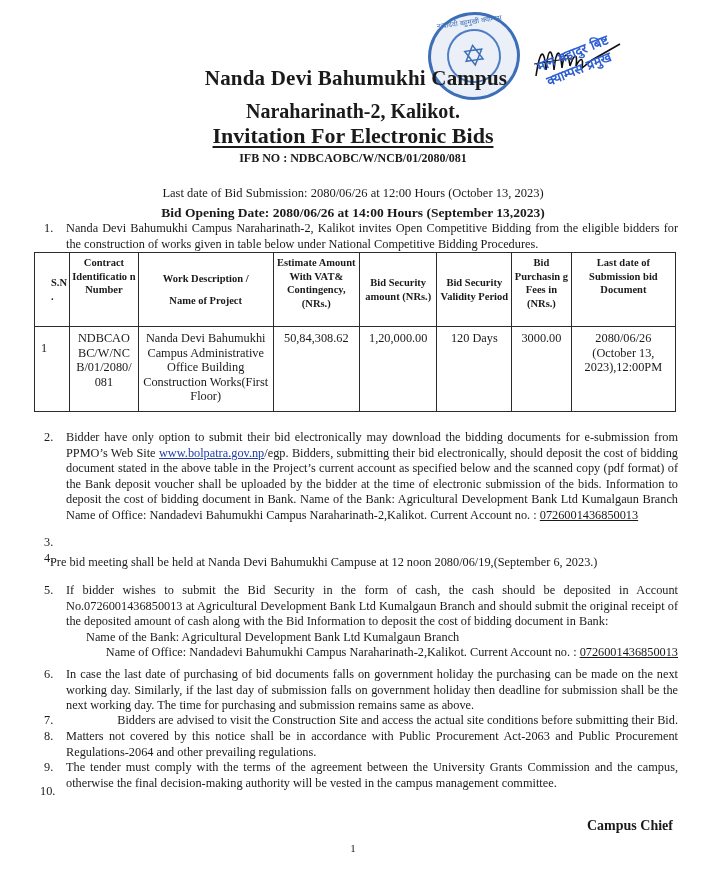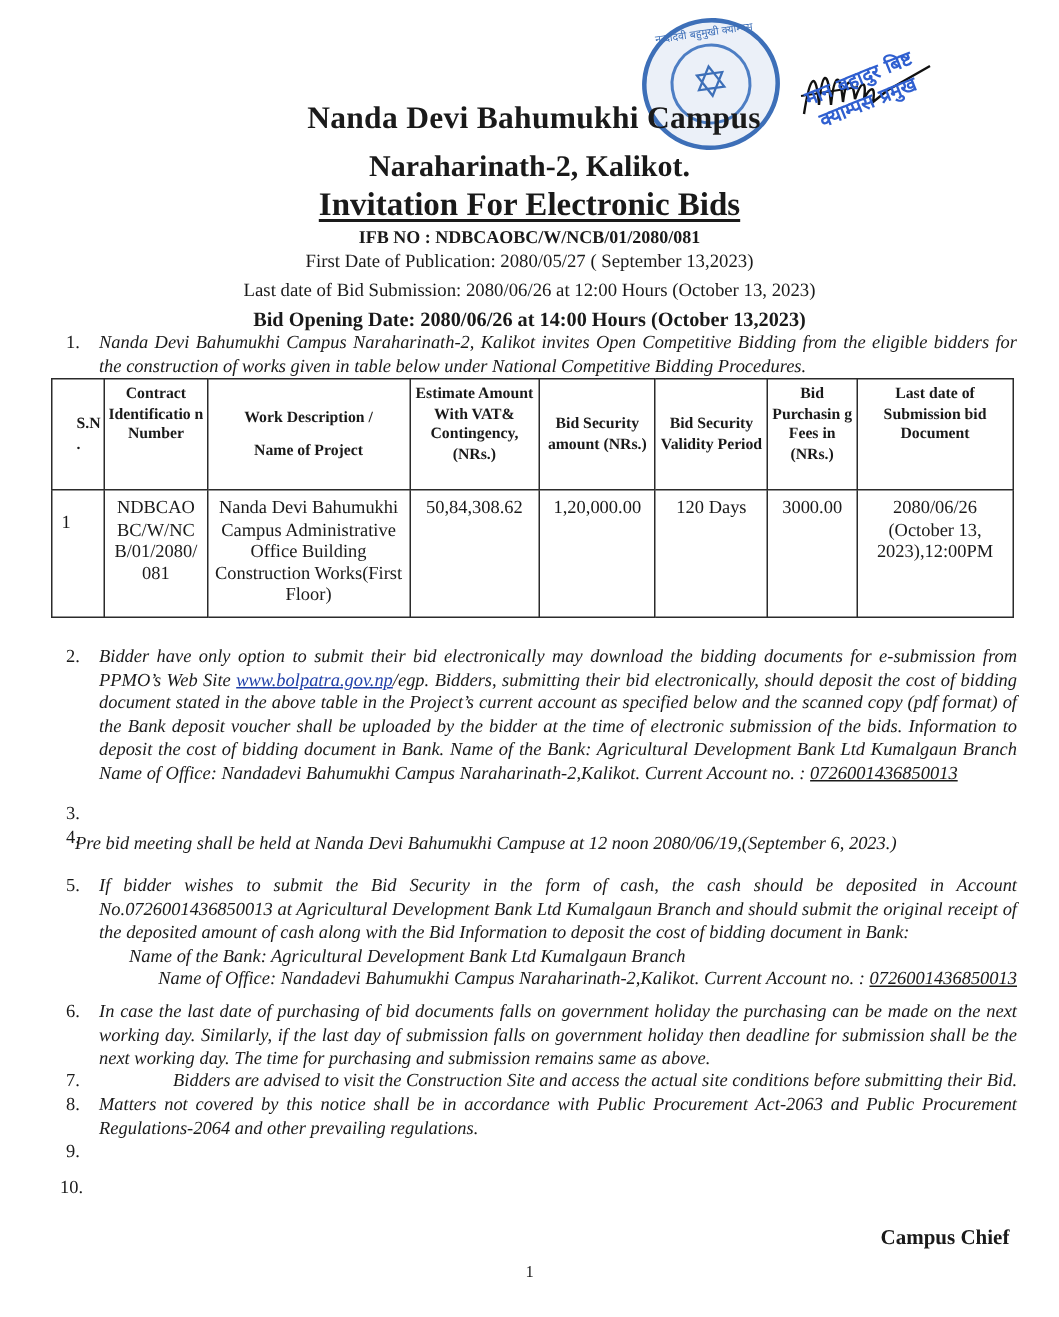--- a/index.html
+++ b/index.html
@@ -25,21 +25,21 @@
     border: 2px solid #4d7ec4; }
   .stamp-star { position: absolute; left: 0; top: 10px; width: 100%; text-align: center; font-size: 30px; color: #3d6fb8; line-height: 30px; }
   .stamp-text { position: absolute; left: 0; top: 2px; width: 100%; text-align: center; font-size: 7px; color: #3d6fb8; font-family: "DejaVu Sans", sans-serif; }
 
   
   .signature { position: absolute; left: 532px; top: 40px; width: 90px; height: 44px; }
   .sig-seal { position: absolute; left: 538px; top: 44px; transform: rotate(-22deg); color: #2f5fd0; font-weight: bold;
     font-family: "DejaVu Sans", sans-serif; font-size: 13px; line-height: 17px; text-align: center; }
 
   
-  .para { position: absolute; font-size: 12.3px; line-height: 15.5px; text-align: justify; font-style: italic; }
+  .para { position: absolute; font-size: 12.3px; line-height: 15.5px; text-align: justify; }
   .num { position: absolute; }
   a.link { color: #1f3fa8; text-decoration: underline; }
   .u { text-decoration: underline; }
 
   
   table.bids { position: absolute; left: 34px; top: 252px; width: 642px; border-collapse: collapse; font-size: 12.3px; }
   table.bids th, table.bids td { border: 1.5px solid #2b2b2b; vertical-align: top; text-align: center; }
   table.bids th { font-size: 10.5px; font-weight: bold; height: 74px; vertical-align: middle; line-height: 13.5px; padding: 2px 2px; }
   table.bids td { height: 85px; padding: 4px 3px 0 3px; line-height: 14.5px; }
   table.bids th.sn { text-align: left; padding-left: 16px; }
@@ -67,23 +67,22 @@
   </svg>
   <div class="sig-seal">
     <div>मान बहादुर बिष्ट</div>
     <div>क्याम्पस प्रमुख</div>
   </div>
 
   <div class="title t1">Nanda Devi Bahumukhi Campus</div>
   <div class="title t2">Naraharinath-2, Kalikot.</div>
   <div class="title t3">Invitation For Electronic Bids</div>
   <div class="title t4">IFB NO : NDBCAOBC/W/NCB/01/2080/081</div>
-  <div class="title t5">First Date of  Publication: 2080/05/27 ( September 13,2023)</div>
   <div class="title t6">Last date of Bid Submission: 2080/06/26 at 12:00 Hours (October 13, 2023)</div>
-  <div class="title t7">Bid Opening Date: 2080/06/26  at 14:00 Hours (October 13,2023)</div>
+  <div class="title t7">Bid Opening Date: 2080/06/26  at 14:00 Hours (September 13,2023)</div>
 
   <div class="num" style="left:44px;top:221px;font-size:12.3px;">1.</div>
   <div class="para" style="left:66px;top:221px;width:612px;">Nanda Devi  Bahumukhi Campus Naraharinath-2, Kalikot  invites Open Competitive Bidding from the eligible bidders for the construction of works given in table below under National Competitive Bidding Procedures.</div>
 
   <table class="bids">
     <colgroup>
       <col style="width:30px">
         <col style="width:69px">
         <col style="width:137px">
         <col style="width:87px">
@@ -141,18 +140,19 @@
   <div class="num" style="left:44px;top:667px;font-size:12.3px;">6.</div>
   <div class="para" style="left:56px;top:667px;width:622px;padding-left:10px;">In case the last date of purchasing of bid documents falls on government holiday the purchasing can be made on the next working day. Similarly, if the last day of submission falls on government holiday then deadline for submission shall be the next working day. The time for purchasing and submission remains same as above.</div>
 
   <div class="num" style="left:44px;top:713px;font-size:12.3px;">7.</div>
   <div class="para" style="left:56px;top:713px;width:622px;text-align:right;">Bidders are advised to visit the Construction Site and access the actual site conditions before submitting their Bid.</div>
 
   <div class="num" style="left:44px;top:729px;font-size:12.3px;">8.</div>
   <div class="para" style="left:56px;top:729px;width:622px;padding-left:10px;">Matters not covered by this notice shall be in accordance with Public Procurement Act-2063 and Public Procurement Regulations-2064 and other prevailing regulations.</div>
 
   <div class="num" style="left:44px;top:760px;font-size:12.3px;">9.</div>
+  <div class="para" style="left:56px;top:760px;width:622px;padding-left:10px;">The tender must comply with the terms of the agreement between the University Grants Commission and the campus, otherwise the final decision-making authority will be vested in the campus management committee.</div>
 
   <div class="num" style="left:40px;top:784px;font-size:12.3px;">10.</div>
 
   <div class="chief">Campus Chief</div>
   <div class="pageno">1</div>
 </div>
 
 </body></html>

